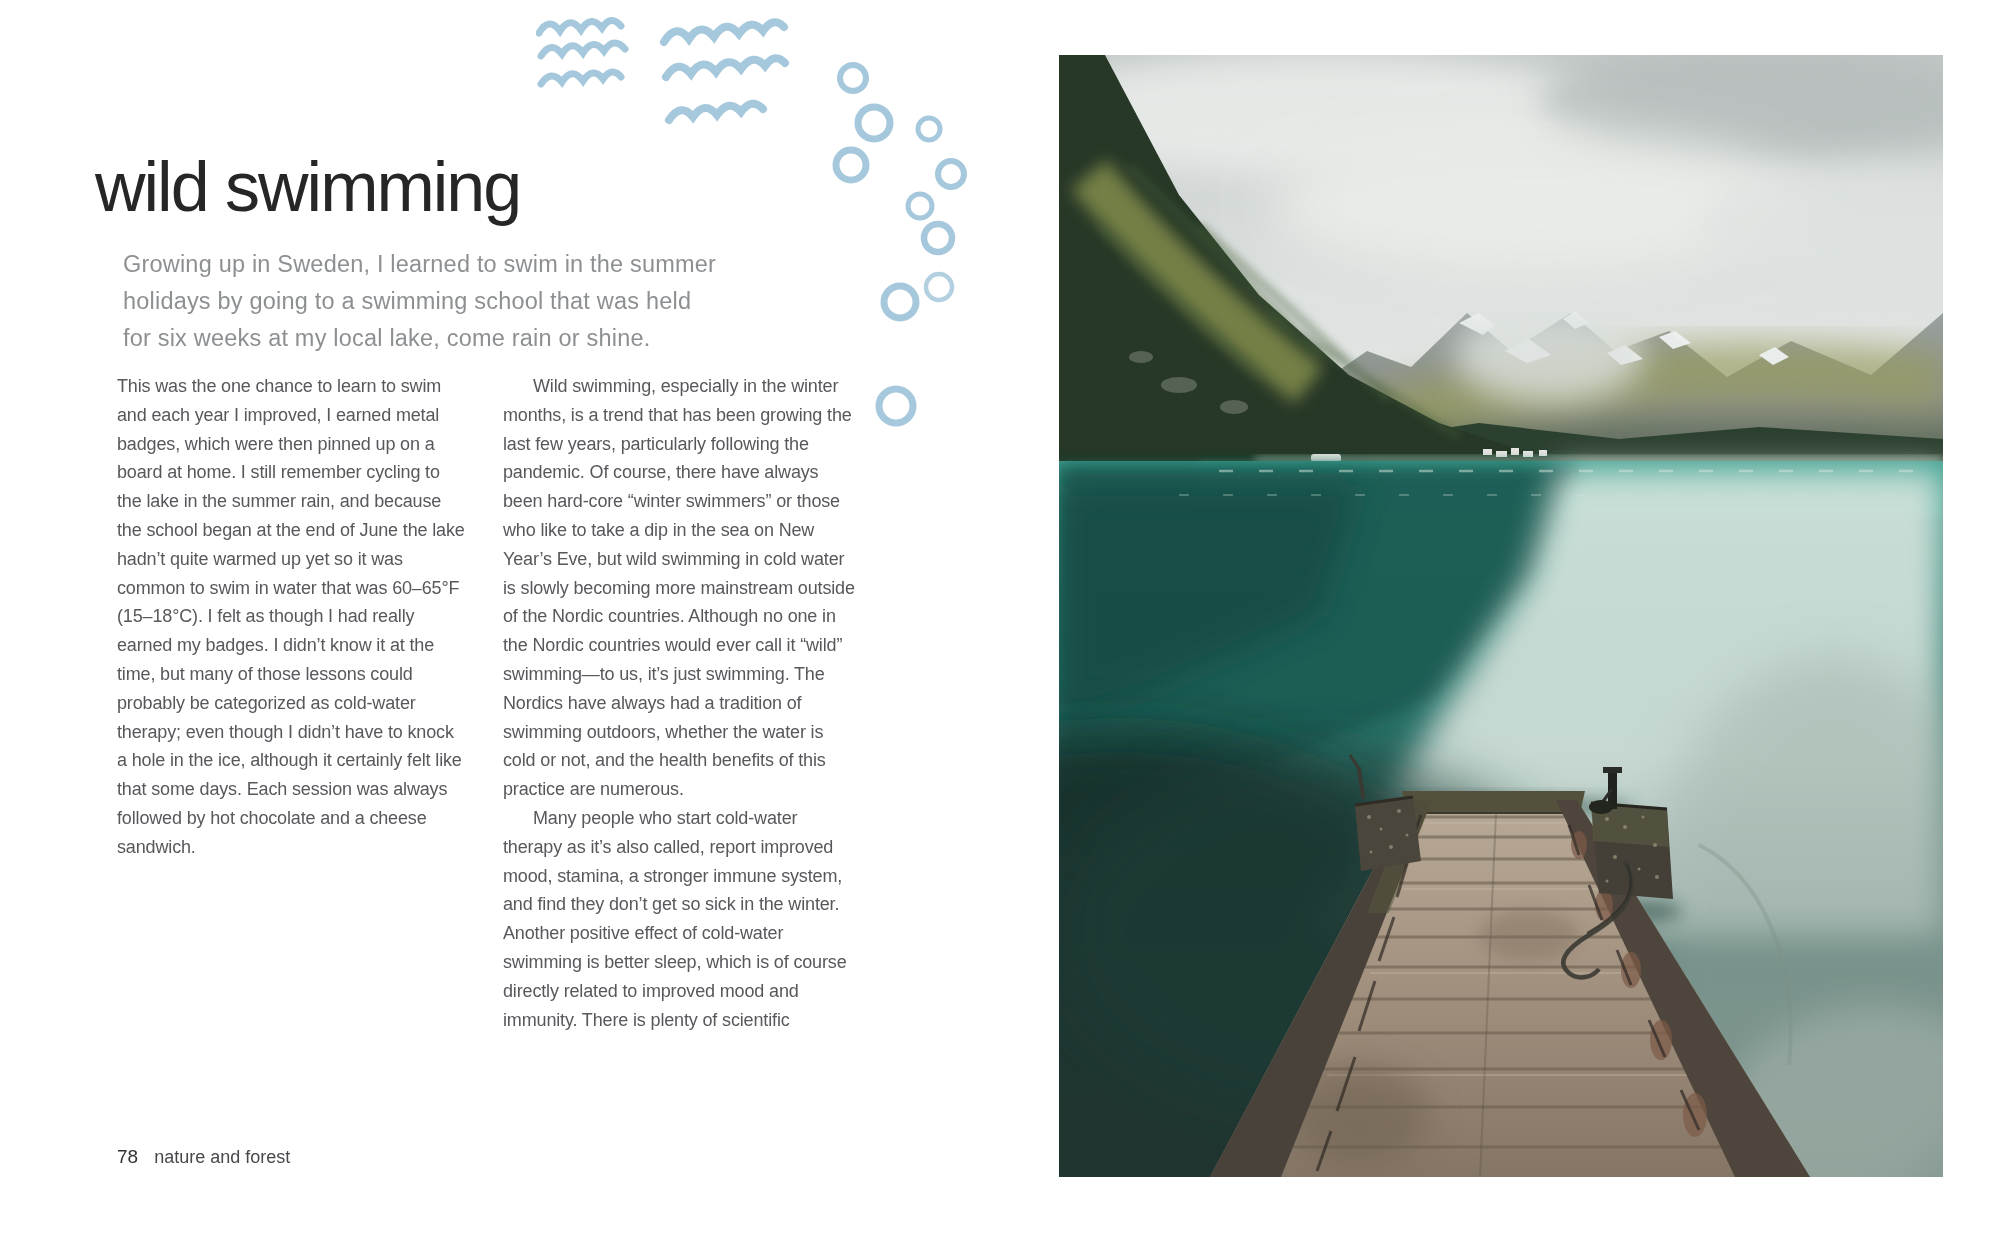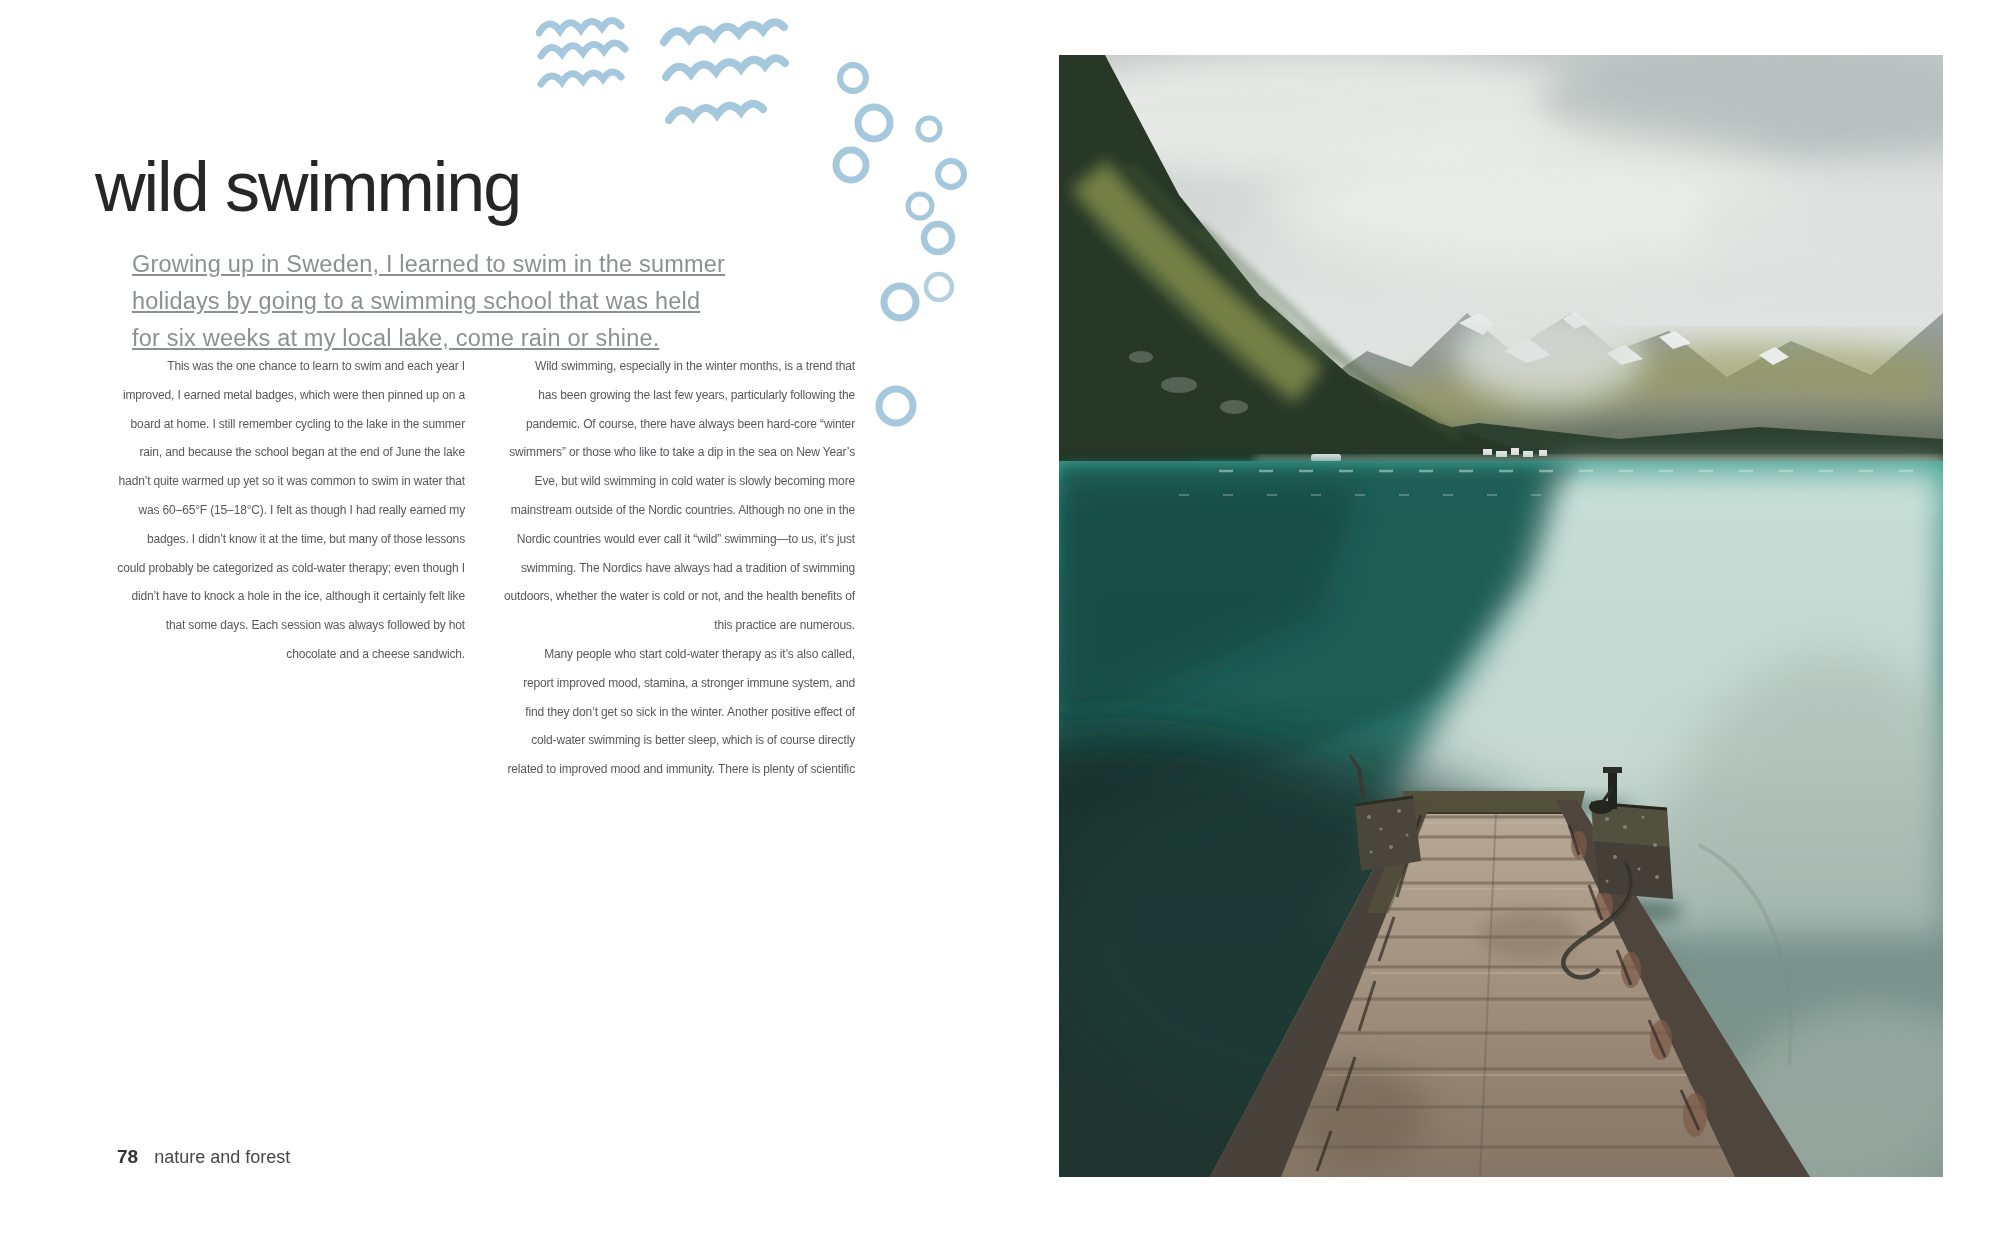--- a/index.html
+++ b/index.html
@@ -8,36 +8,36 @@
     background:#ffffff;
     font-family:"Liberation Sans", sans-serif;
     -webkit-font-smoothing:antialiased;
   }
   .page-title{
     position:absolute;left:95px;top:100px;
     font-size:70px;font-weight:400;letter-spacing:-2px;color:#262626;
     white-space:nowrap;
   }
   .intro{
-    position:absolute;left:132px;top:222px;width:640px;
+    position:absolute;left:123px;top:222px;width:640px;
     font-size:23.5px;line-height:37px;color:#8d9092;
-    white-space:pre-line;letter-spacing:0.2px;text-decoration:underline;
+    white-space:pre-line;letter-spacing:0.2px;
   }
   .col{
-    position:absolute;top:352px;
-    font-size:12px;line-height:28.8px;color:#57585c;letter-spacing:-0.15px;text-align:right;
+    position:absolute;top:372px;
+    font-size:18px;line-height:28.8px;color:#57585c;letter-spacing:-0.15px;
   }
   .col p{margin:0;}
   .col p.indent{text-indent:30px;}
   .col-1{left:117px;width:348px;}
   .col-2{left:503px;width:352px;}
   .footer{
     position:absolute;left:117px;top:1146px;font-size:18px;color:#46484b;
   }
-  .footer .page-num{font-weight:700;font-size:19px;color:#323335;}
+  .footer .page-num{font-weight:400;font-size:19px;color:#323335;}
   .footer .section{margin-left:16px;}
   .doodle{position:absolute;}
   .waves{left:536px;top:16px;}
   .bubbles{left:826px;top:56px;}
   .photo-wrap{
     position:absolute;left:1059px;top:55px;width:884px;height:1122px;
   }
 </style>
 </head>
 <body>

